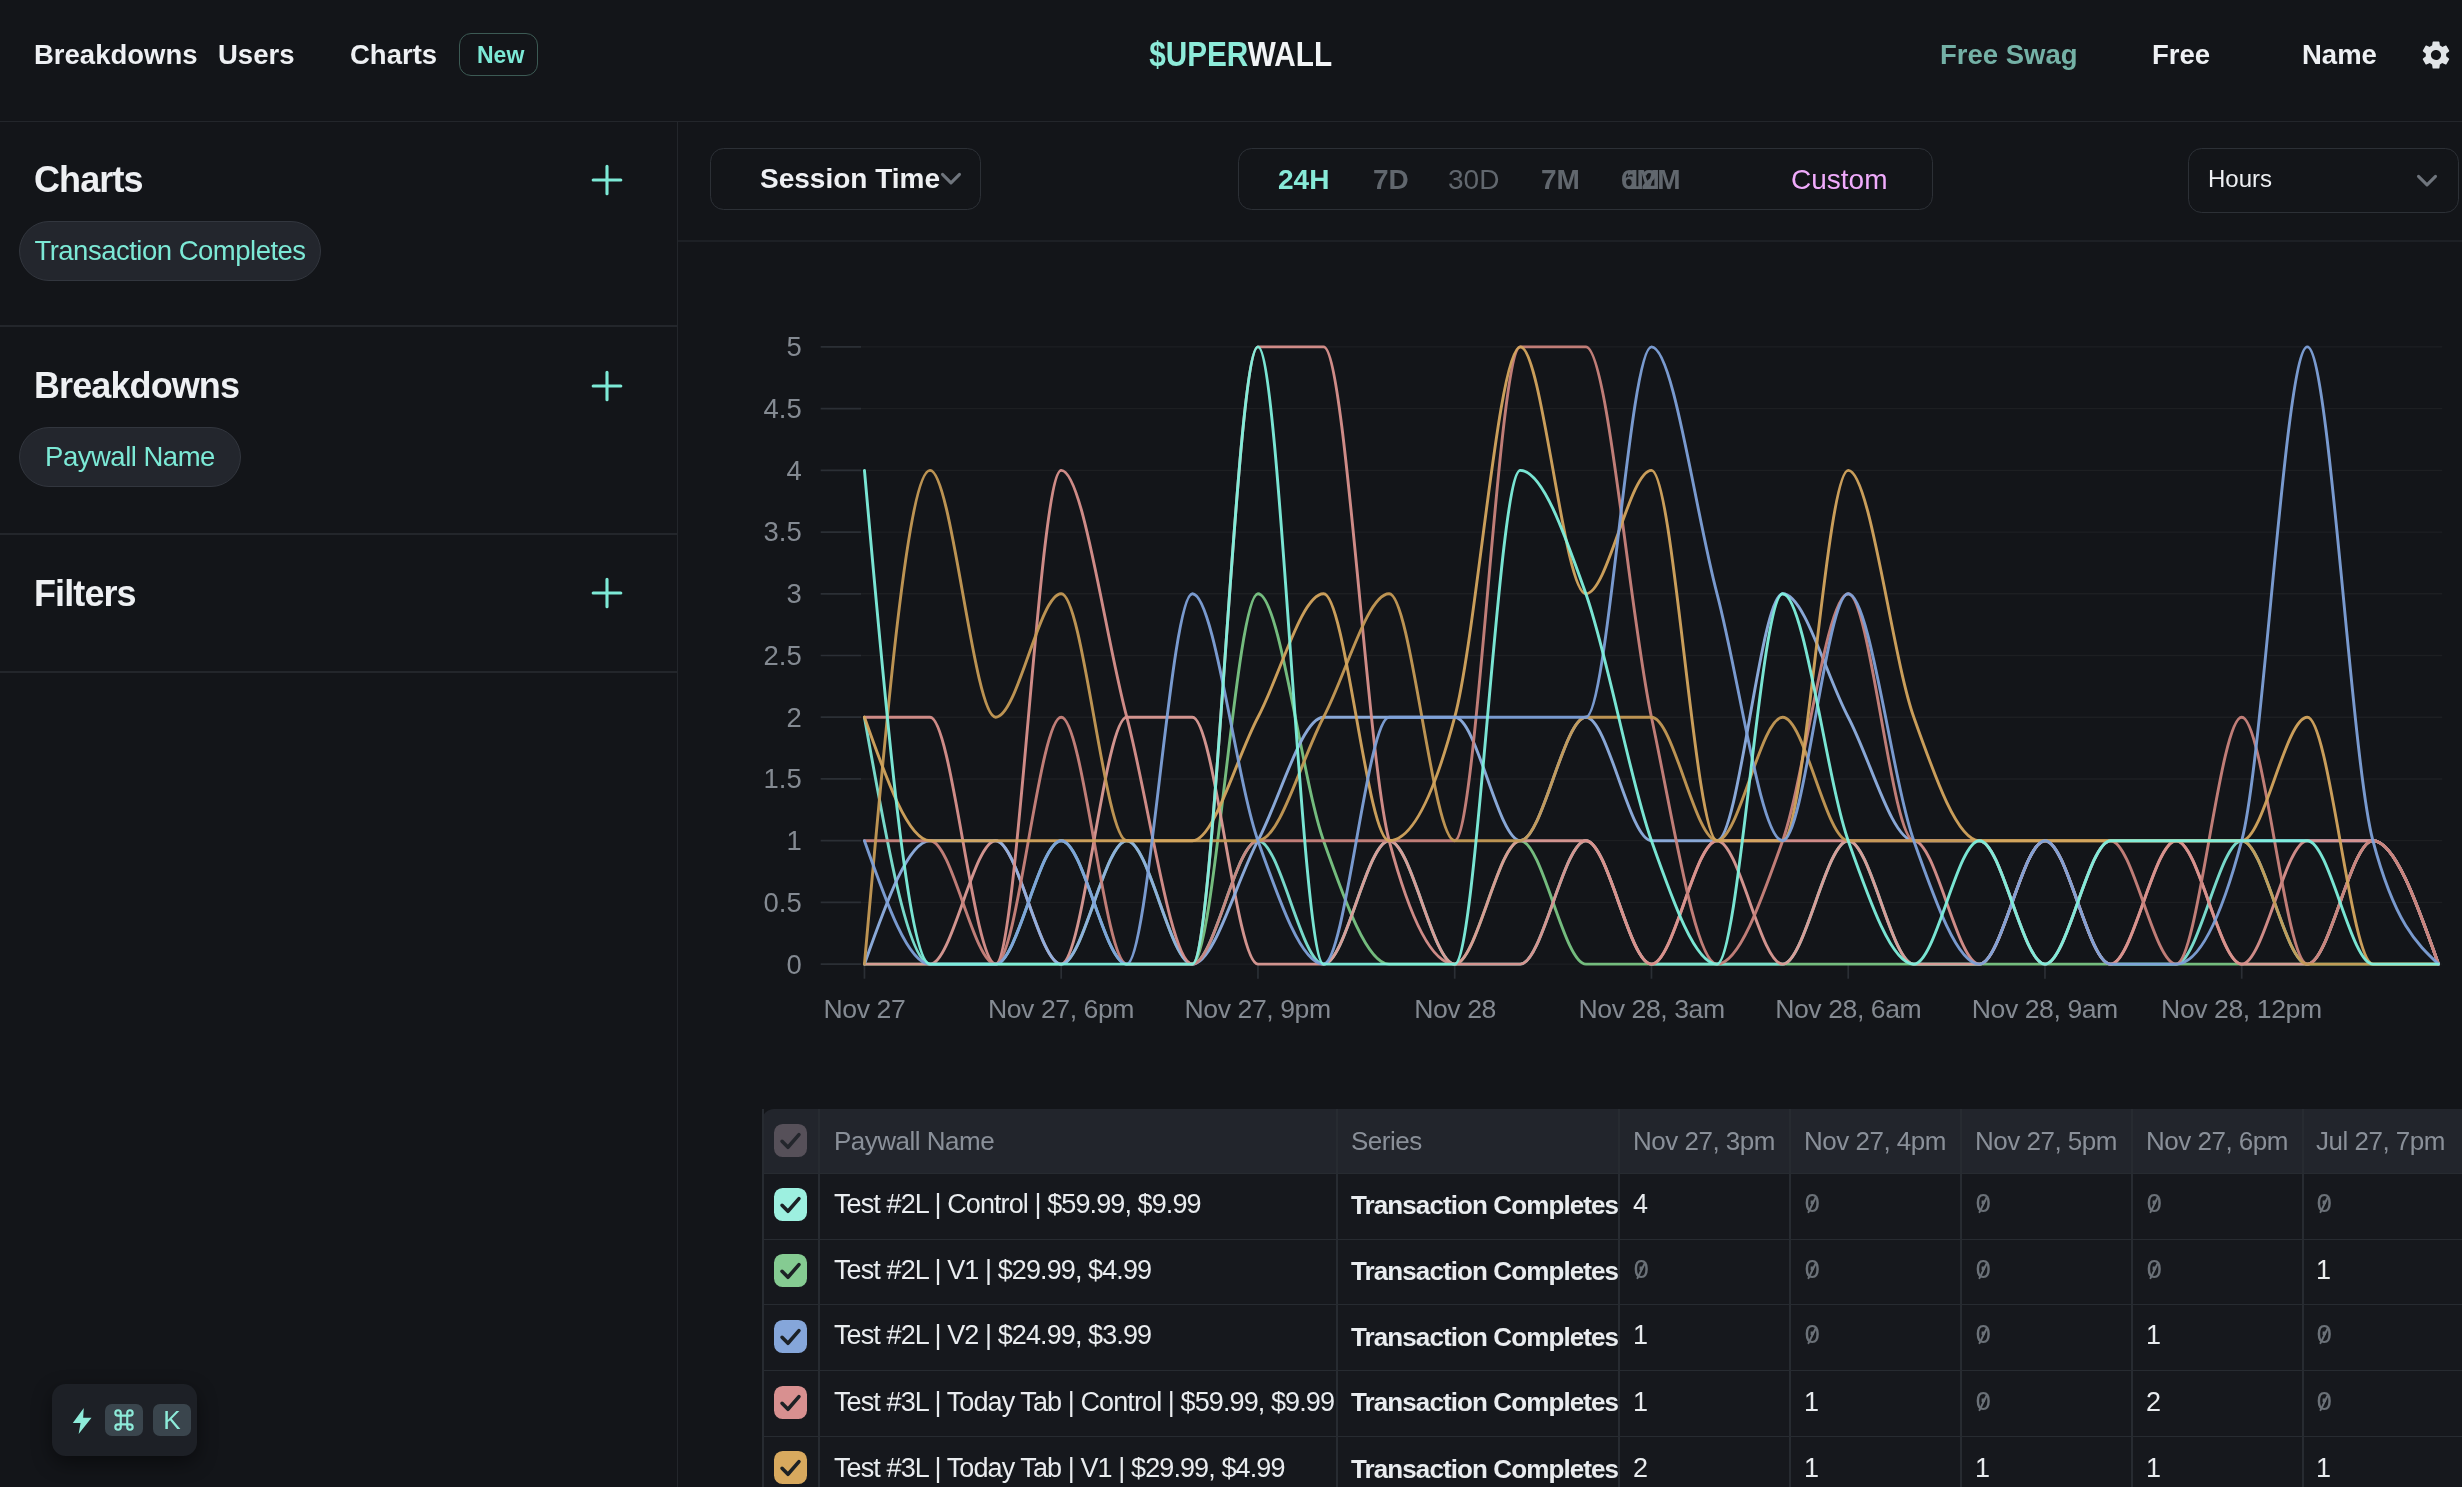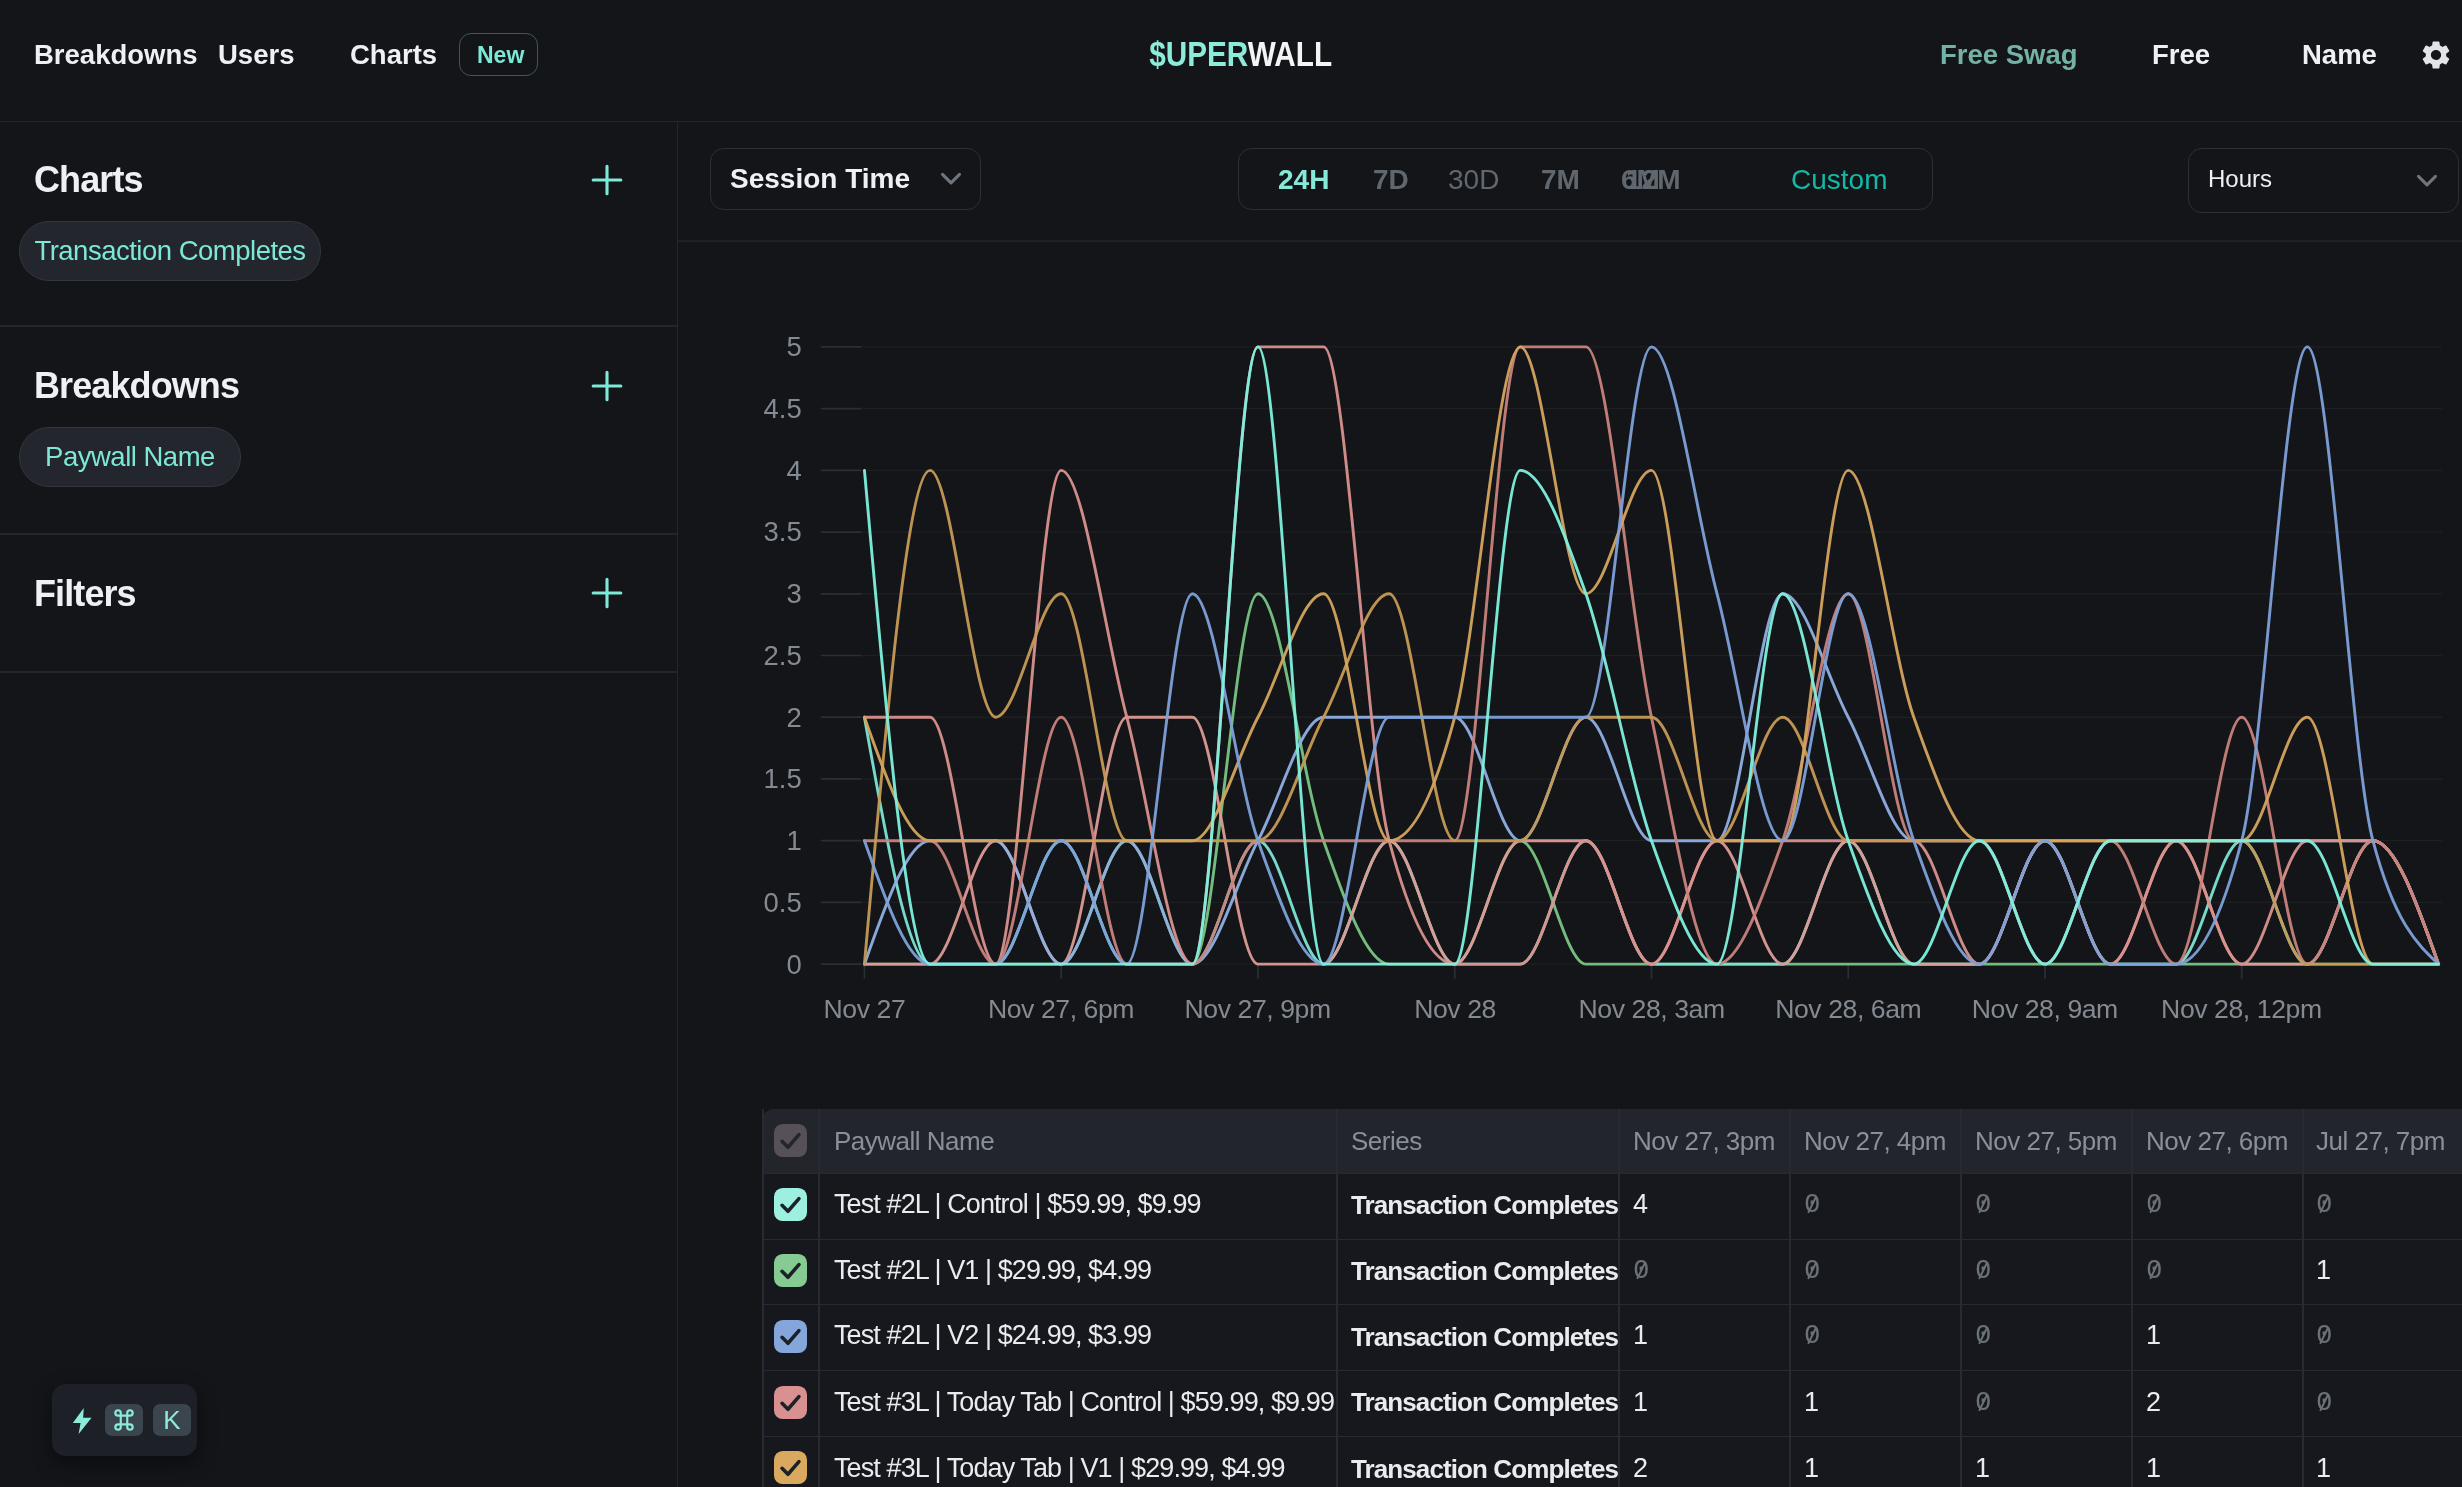--- a/index.html
+++ b/index.html
@@ -110,32 +110,32 @@
     <path d="M22 6 V38 M6 22 H38" stroke="#7de9d6" stroke-width="3.6" stroke-linecap="round"></path>
   </svg>
 <div class="pill" style="left:19px;top:427px;width:222px">Paywall Name</div>
 <div class="h2" style="left:34px;top:573px">Filters</div>
 <svg style="position:absolute;left:588px;top:574px" width="38" height="38" viewBox="0 0 44 44">
     <path d="M22 6 V38 M6 22 H38" stroke="#7de9d6" stroke-width="3.6" stroke-linecap="round"></path>
   </svg>
 
 <div class="abs" style="left:678px;top:240px;width:1784px;height:1.7px;background:#1d2025"></div>
 <div class="box" style="left:710px;top:148px;width:271px;height:62px"></div>
-<div class="abs" style="left:730px;top:163px;font-size:28px;font-weight:700;color:#eef0f3">Session Time</div>
+<div class="abs" style="left:760px;top:163px;font-size:28px;font-weight:700;color:#eef0f3">Session Time</div>
 <svg style="position:absolute;left:938px;top:171px" width="26" height="17" viewBox="0 0 30 20">
     <path d="M5 4 L15 14 L25 4" fill="none" stroke="#6f757d" stroke-width="3.6" stroke-linecap="round" stroke-linejoin="round"></path>
   </svg>
 <div class="box" style="left:1238px;top:148px;width:695px;height:62px"></div>
 <div class="abs" style="left:1278px;top:164px;font-size:28px;font-weight:600;color:#87ead8">24H</div>
 <div class="abs" style="left:1373px;top:164px;font-size:28px;font-weight:600;color:#61676e">7D</div>
 <div class="abs" style="left:1448px;top:164px;font-size:28px;font-weight:400;color:#61676e">30D</div>
 <div class="abs" style="left:1541px;top:164px;font-size:28px;font-weight:600;color:#61676e">7M</div>
 <div class="abs" style="left:1621px;top:164px;font-size:28px;font-weight:600;color:#61676e">6M</div>
 <div class="abs" style="left:1626px;top:164px;font-size:28px;font-weight:600;color:#61676e">12M</div>
-<div class="abs" style="left:1791px;top:164px;font-size:28px;font-weight:500;color:#14b8a6">Custom</div>
+<div class="abs" style="left:1791px;top:164px;font-size:28px;font-weight:500;color:#f0abfc">Custom</div>
 <div class="box" style="left:2188px;top:148px;width:271px;height:65px"></div>
 <div class="abs" style="left:2208px;top:165px;font-size:24px;color:#eef0f3">Hours</div>
 <svg style="position:absolute;left:2414px;top:173px" width="26" height="17" viewBox="0 0 30 20">
     <path d="M5 4 L15 14 L25 4" fill="none" stroke="#6f757d" stroke-width="3.6" stroke-linecap="round" stroke-linejoin="round"></path>
   </svg>
 
 <div style="position:absolute;left:762px;top:1109px;width:1701px;height:64px;background:#22252c;border-radius:12px 0 0 0"></div>
 <div style="position:absolute;left:762px;top:1173px;width:1701px;height:66px;background:#16181d;border-top:1.7px solid #272b31"></div>
 <div style="position:absolute;left:762px;top:1239px;width:1701px;height:66px;background:#16181d;border-top:1.7px solid #272b31"></div>
 <div style="position:absolute;left:762px;top:1304px;width:1701px;height:66px;background:#16181d;border-top:1.7px solid #272b31"></div>

